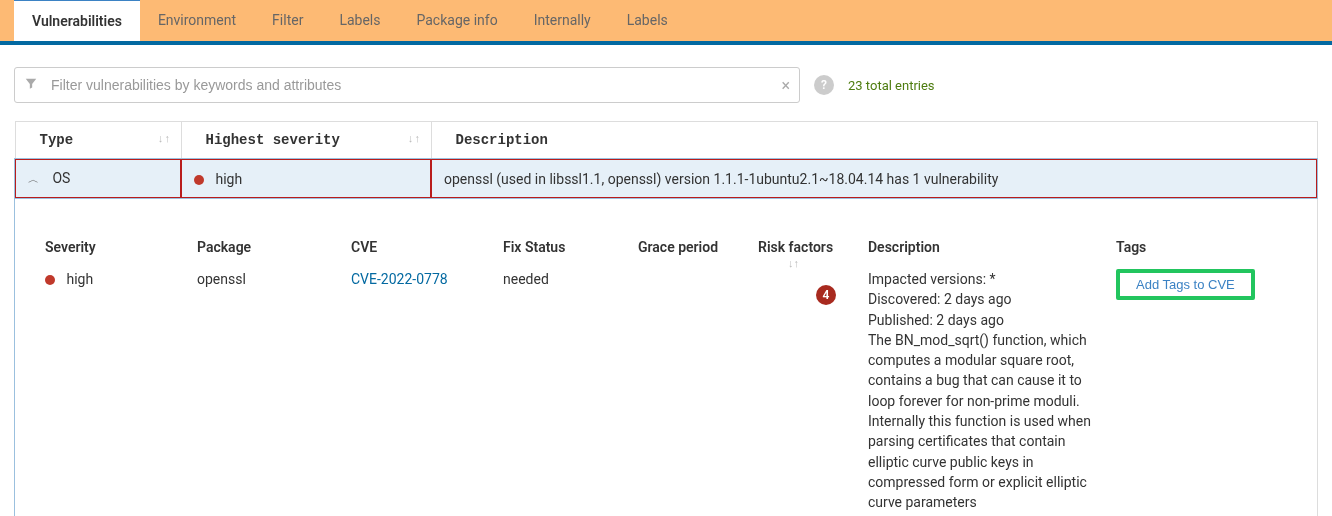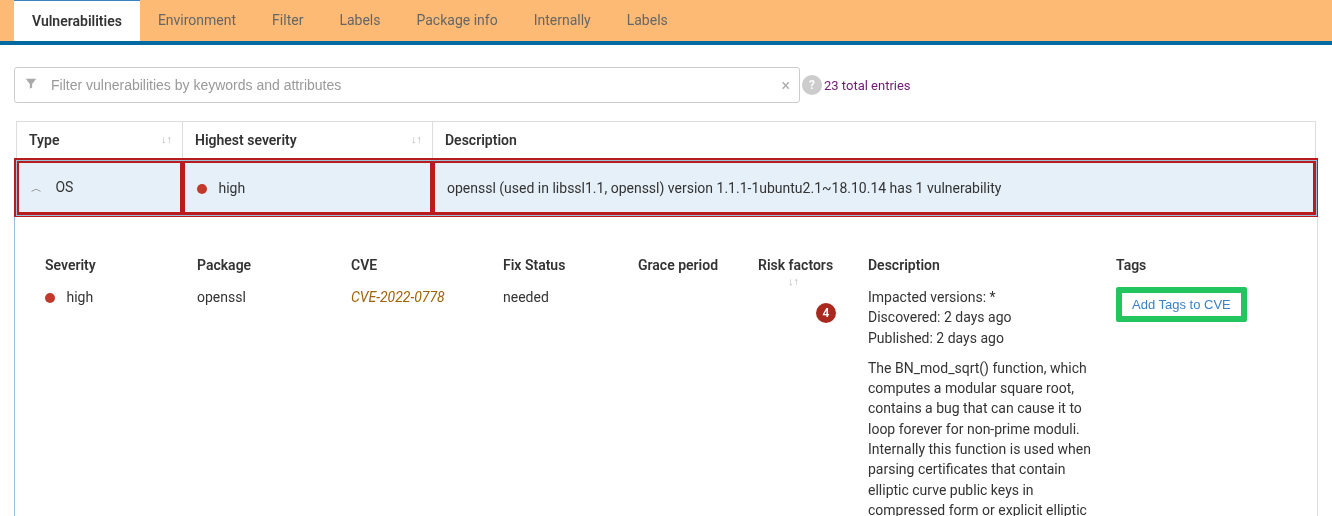--- a/index.html
+++ b/index.html
@@ -2,59 +2,59 @@
 <html><head>
 <meta charset="utf-8">
 <style>
   * { box-sizing: border-box; margin: 0; padding: 0; }
   body { font-family: -apple-system, BlinkMacSystemFont, "Segoe UI", Roboto, Arial, sans-serif; font-size: 14px; color: #333; background: #fff; }
   
   .tabs { display: flex; background: #fdba74; border-bottom: 4px solid #0369a1; padding-left: 14px; }
   .tab { padding: 12px 18px; color: #666; cursor: pointer; font-size: 14px; }
   .tab.active { background: #fff; color: #333; font-weight: 600; border-top: 3px solid #3b82c4; margin-top: -2px; }
   
-  .toolbar { display: flex; align-items: center; gap: 2px; padding: 22px 14px 10px 14px; }
+  .toolbar { display: flex; align-items: center; gap: 14px; padding: 22px 14px 10px 14px; }
   .filter-box { position: relative; flex: 0 0 786px; }
   .filter-input { width: 100%; height: 36px; border: 1px solid #ccc; border-radius: 3px; padding: 0 32px 0 36px; font-size: 14px; color: #333; }
   .filter-input::placeholder { color: #999; }
   .filter-icon { position: absolute; left: 10px; top: 50%; transform: translateY(-50%); color: #aaa; }
   .clear-icon { position: absolute; right: 10px; top: 50%; transform: translateY(-50%); color: #aaa; cursor: pointer; font-size: 16px;}
   .help-icon { width: 20px; height: 20px; border-radius: 50%; background: #ccc; color: #fff; display:flex; align-items:center; justify-content:center; font-size:12px; font-weight:600; cursor:pointer;}
-  .total-entries { color: #701a75; font-size: 13px;}
+  .total-entries { color: #4d7c0f; font-size: 13px;}
   
   .main-table { width: calc(100% - 28px); margin: 8px 14px 0 14px; border: 1px solid #ddd; border-collapse: collapse; }
-  .main-table th { text-align:left; font-weight:600; padding: 10px 12px; border: 1px solid #ddd; font-size:14px; color:#333; position:relative;}
+  .main-table th { text-align:left; font-weight:600; padding: 10px 24px; border: 1px solid #ddd; font-size:14px; color:#333; position:relative;font-family:Liberation Mono, monospace;}
   .sort-icons { position:absolute; right:10px; top:50%; transform:translateY(-50%); color:#bbb; font-size:11px; line-height:0.7;}
   .col-type { width: 166px; }
   .col-sev { width: 250px; }
   
-  .expanded-row td { background: #e6f0f8; border: 5px solid #b91c1c; padding: 16px 12px; font-size:14px;margin-top:44px;}
+  .expanded-row td { background: #e6f0f8; border: 2px solid #b91c1c; padding: 10px 12px; font-size:14px;margin-top:44px;}
   .expanded-row { outline: 1px solid #9bc0de; }
   .chevron { display:inline-block; margin-right: 10px; color:#666; font-size:11px;}
   .sev-dot { display:inline-block; width:10px; height:10px; border-radius:50%; margin-right:8px; vertical-align:middle;}
   .sev-high { background:#c0392b; }
   
   .detail-panel { margin: 0 14px; border-left:1px solid #9bc0de; border-right:1px solid #ddd; border-bottom:1px solid #ddd; padding: 40px 30px 10px 30px;}
   .detail-cols { display:flex; gap: 0; }
   .dc { padding-right: 14px;}
   .dc-sev { flex:0 0 152px;}
   .dc-pkg { flex:0 0 154px;}
   .dc-cve { flex:0 0 152px;}
   .dc-fix { flex:0 0 135px;}
   .dc-grace { flex:0 0 120px;}
   .dc-risk { flex:0 0 110px; position:relative;}
   .dc-desc { flex:0 0 248px;}
   .dc-tags { flex:0 0 160px;}
   .dc h4 { font-size:14px; font-weight:600; color:#333; margin-bottom: 14px;}
   .dc .val { font-size:14px; color:#333; line-height:1.45;}
-  .cve-link { color:#a16207; cursor:pointer;font-style:italic;}
+  .cve-link { color:#0369a1; cursor:pointer;}
   .risk-badge { display:inline-block; background:#a82a1f; color:#fff; width:20px; height:20px; border-radius:50%; text-align:center; line-height:20px; font-size:12px; font-weight:600; float:right;}
   .risk-sort { color:#bbb; font-size:11px; line-height:0.7; display:inline-block; margin-left: 30px; vertical-align:middle;}
-  .add-tags-btn { border:6px solid #22c55e; color:#3b82c4; background:#fff; padding:4px 10px; font-size:13px; border-radius:2px; cursor:pointer;}
-  .desc-meta { margin-bottom:10px;}
+  .add-tags-btn { border:4px solid #22c55e; color:#3b82c4; background:#fff; padding:4px 16px; font-size:13px; border-radius:2px; cursor:pointer;}
+  .desc-meta { }
   .desc-body { }
 </style>
 </head>
 <body>
 
 <div class="tabs">
   <div class="tab active">Vulnerabilities</div>
   <div class="tab">Environment</div>
   <div class="tab">Filter</div>
   <div class="tab">Labels</div>
@@ -96,21 +96,21 @@
   <tbody>
     <tr class="expanded-row">
       <td>
         <span class="chevron">︿</span>
         <span>OS</span>
       </td>
       <td>
         <span class="sev-dot sev-high"></span>
         <span>high</span>
       </td>
-      <td>openssl (used in libssl1.1, openssl) version 1.1.1-1ubuntu2.1~18.10.14 has 1 vulnerability</td>
+      <td>openssl (used in libssl1.1, openssl) version 1.1.1-1ubuntu2.1~18.04.14 has 1 vulnerability</td>
     </tr>
   </tbody>
 </table>
 
 <div class="detail-panel">
   <div class="detail-cols">
     <div class="dc dc-sev">
       <h4>Severity</h4>
       <div class="val">
         <span class="sev-dot sev-high"></span>

